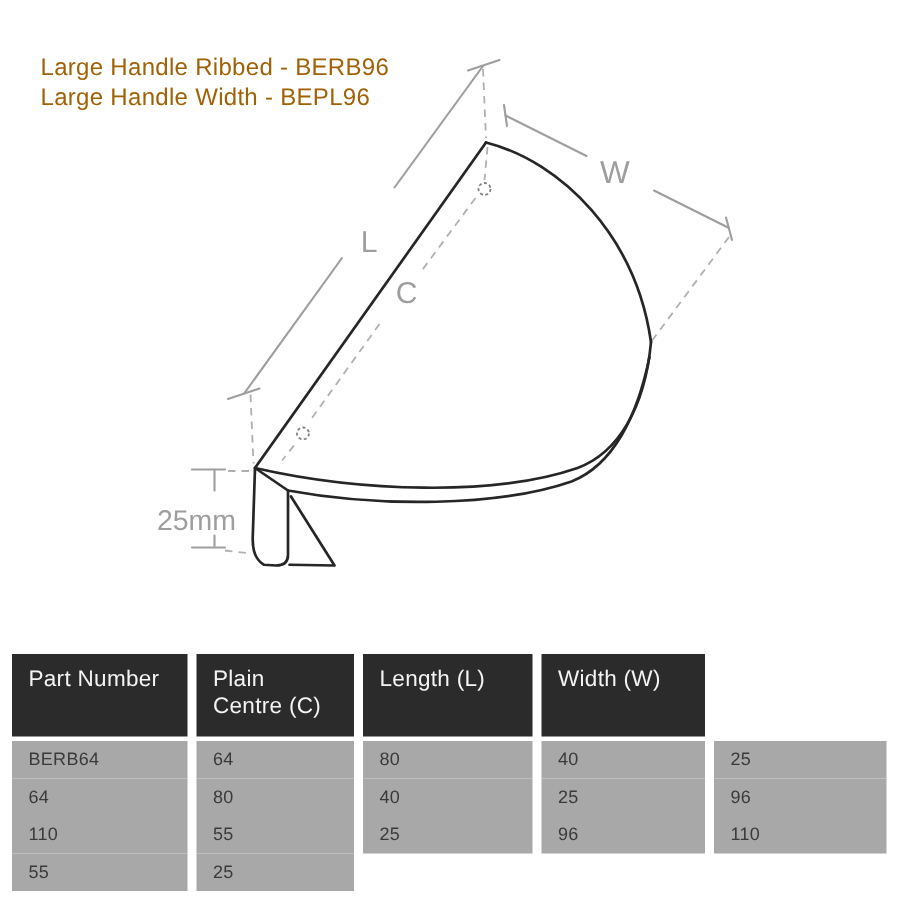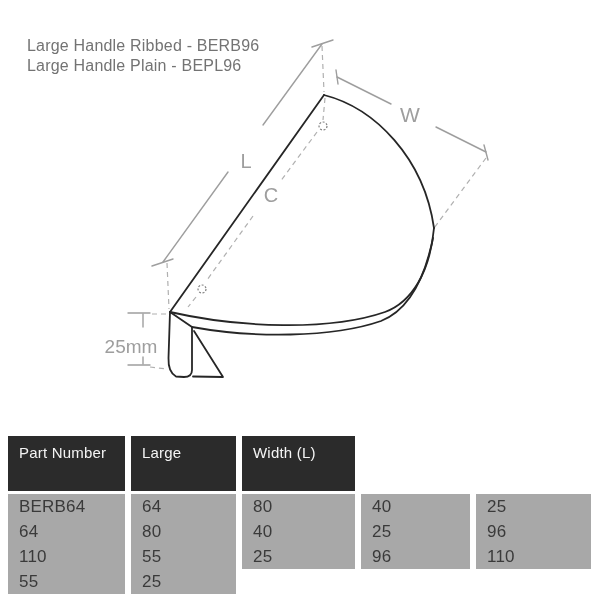--- a/index.html
+++ b/index.html
@@ -2,21 +2,21 @@
 <html><head>
 <meta charset="utf-8">
 <style>
   html,body{margin:0;padding:0;}
   body{
     width:600px;height:600px;background:#ffffff;position:relative;overflow:hidden;
     font-family:"Liberation Sans","DejaVu Sans",sans-serif;
   }
   .title-block{
     position:absolute;left:27px;top:36px;
-    color:#737373;font-size:16px;line-height:20px;letter-spacing:.2px;
+    color:#a16207;font-size:16px;line-height:20px;letter-spacing:.2px;
   }
   .diagram-svg{position:absolute;left:0;top:0;}
   .dim-label{
     fill:#9e9e9e;font-family:"Liberation Sans","DejaVu Sans",sans-serif;
   }
   .spec-table{
     position:absolute;left:8px;top:436px;width:531px;
   }
   .grid{
     display:grid;
@@ -24,29 +24,29 @@
     column-gap:6px;
   }
   .hdr-cell{
     background:#2b2b2b;color:#f4f4f4;height:55px;box-sizing:border-box;
     padding:8px 4px 0 11px;font-size:15px;line-height:18px;letter-spacing:.2px;
   }
   .hdr-line{display:block;white-space:nowrap;}
   .body-grid{margin-top:3px;}
   .body-cell{
     background:#a8a8a8;color:#3a3a3a;height:25px;box-sizing:border-box;
-    padding:4px 4px 0 11px;font-size:17px;line-height:17px;letter-spacing:.2px;
+    padding:4px 4px 0 11px;font-size:12px;line-height:17px;letter-spacing:.2px;
   }
 </style>
 </head>
 <body>
 
 <div class="title-block">
   <div>Large Handle Ribbed - BERB96</div>
-  <div>Large Handle Plain - BEPL96</div>
+  <div>Large Handle Width - BEPL96</div>
 </div>
 
 <svg class="diagram-svg" width="600" height="430" viewBox="0 0 600 430">
 
   <g stroke="#b0b0b0" stroke-width="1.2" stroke-dasharray="5 4" fill="none">
     <path d="M322,46 L324,92"></path>
     <path d="M167,263 L169,309"></path>
     <path d="M325,98 L323,120"></path>
     <path d="M317,132 L280,182"></path>
     <path d="M253,216 L207,280"></path>
@@ -91,24 +91,29 @@
   </g>
 </svg>
 
 <div class="spec-table">
   <div class="grid">
     <div class="hdr-cell">
       <span class="hdr-line">Part Number</span>
       <span class="hdr-line"></span>
     </div>
     <div class="hdr-cell">
-      <span class="hdr-line">Large</span>
+      <span class="hdr-line">Plain</span>
+      <span class="hdr-line">Centre (C)</span>
     </div>
     <div class="hdr-cell">
-      <span class="hdr-line">Width (L)</span>
+      <span class="hdr-line">Length (L)</span>
+    </div>
+    <div class="hdr-cell">
+      <span class="hdr-line">Width (W)</span>
+      <span class="hdr-line"></span>
     </div>
   </div>
 
   <div class="grid body-grid">
     <div class="body-cell">BERB64</div>
     <div class="body-cell">64</div>
     <div class="body-cell">80</div>
     <div class="body-cell">40</div>
     <div class="body-cell">25</div>
 

